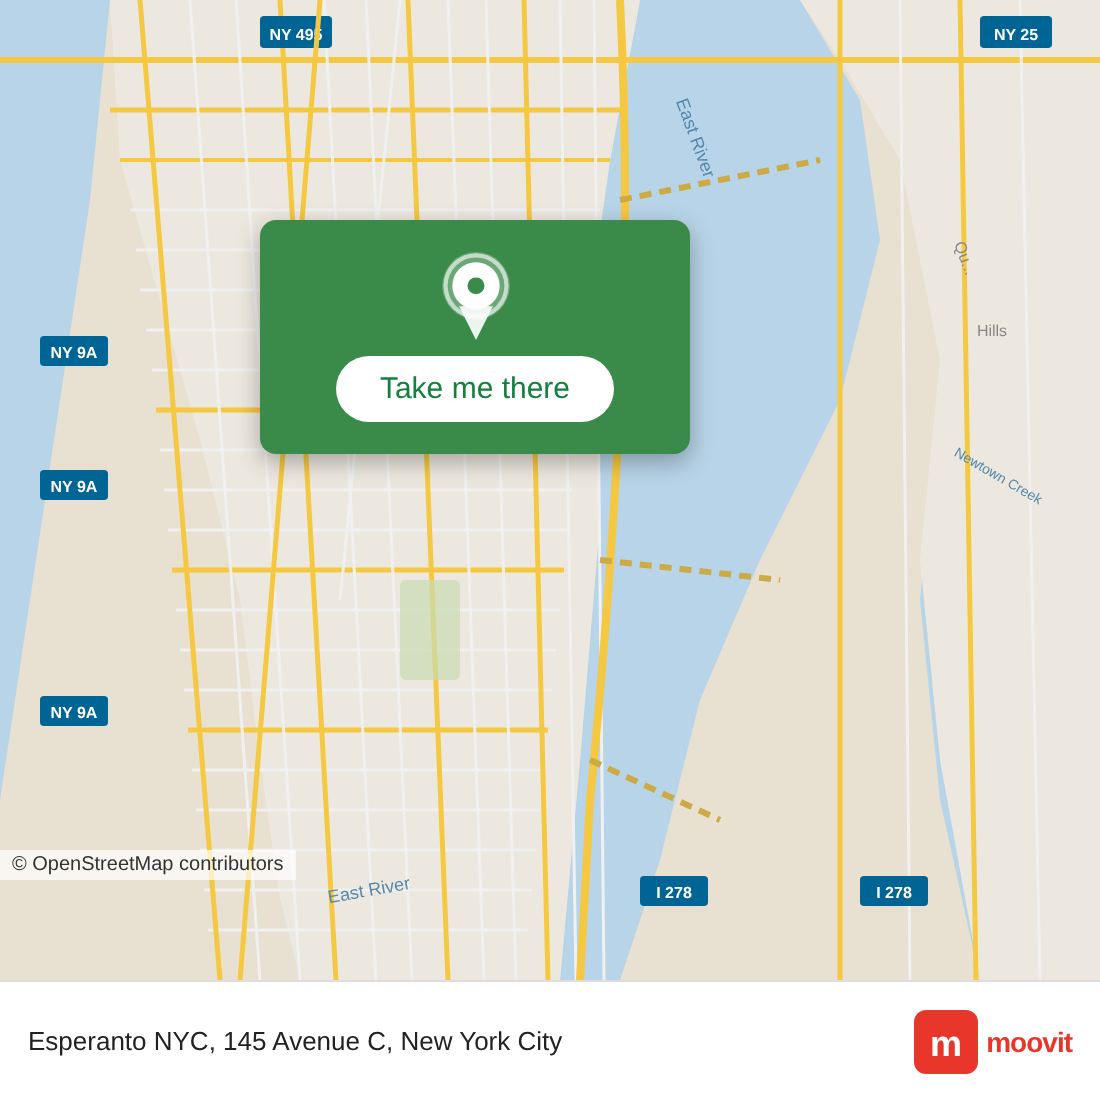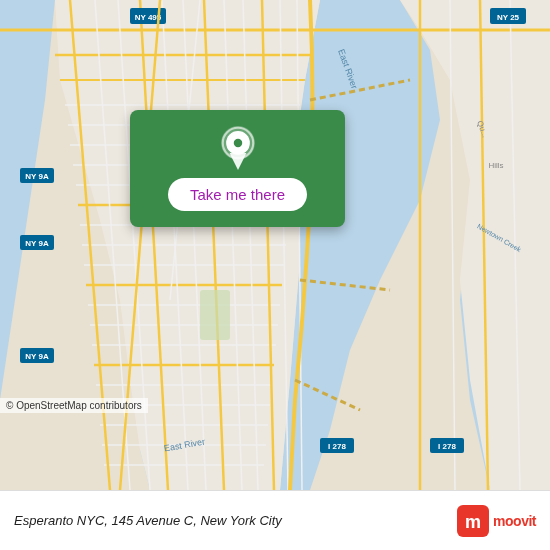--- a/index.html
+++ b/index.html
@@ -40,33 +40,33 @@
       box-shadow: 0 4px 12px rgba(0,0,0,0.3);
     }
 
     #pin-icon {
       width: 44px;
       height: 44px;
     }
 
     #take-me-there-btn {
       background: white;
-      color: #a21caf;
+      color: #15803d;
       border: none;
       border-radius: 20px;
       padding: 8px 22px;
       font-size: 15px;
       font-weight: 500;
       cursor: pointer;
       white-space: nowrap;
     }
 
     #copyright-bar {
       position: absolute;
-      bottom: 77px;
+      bottom: 50px;
       left: 0;
       padding: 2px 6px;
       font-size: 10px;
       color: #333;
       background: rgba(255,255,255,0.7);
     }
 
     #bottom-bar {
       width: 550px;
       height: 60px;
@@ -74,21 +74,20 @@
       border-top: 1px solid #ddd;
       display: flex;
       align-items: center;
       justify-content: space-between;
       padding: 0 14px;
     }
 
     #location-text {
       font-size: 13px;
       color: #222;
-      font-style: italic;
     }
 
     #moovit-logo {
       display: flex;
       align-items: center;
       gap: 4px;
     }
 
     #moovit-icon {
       width: 32px;

